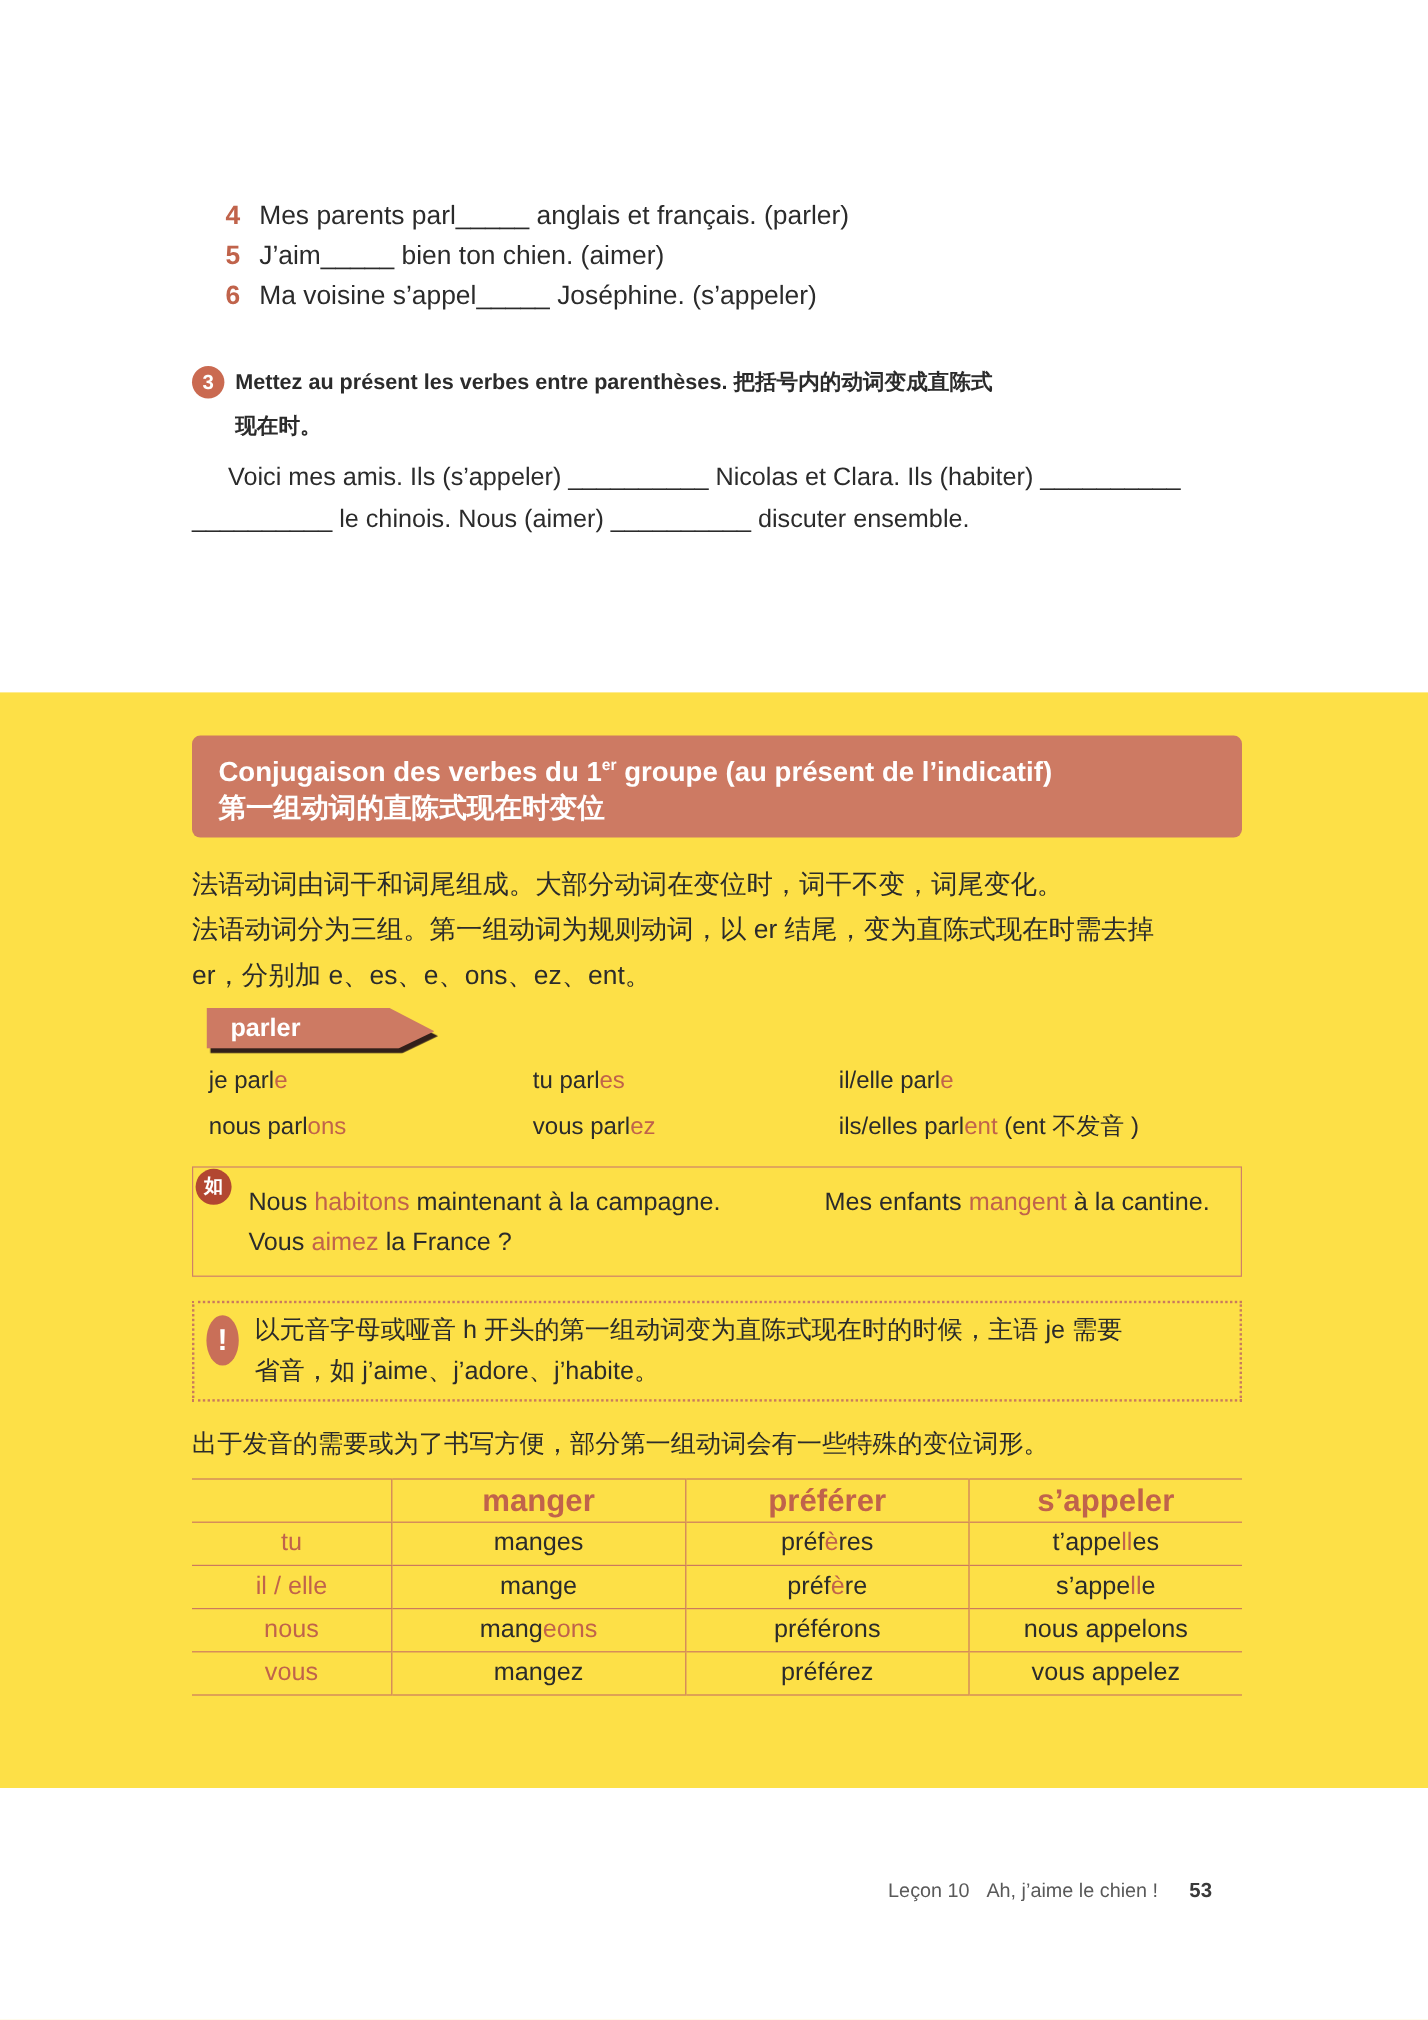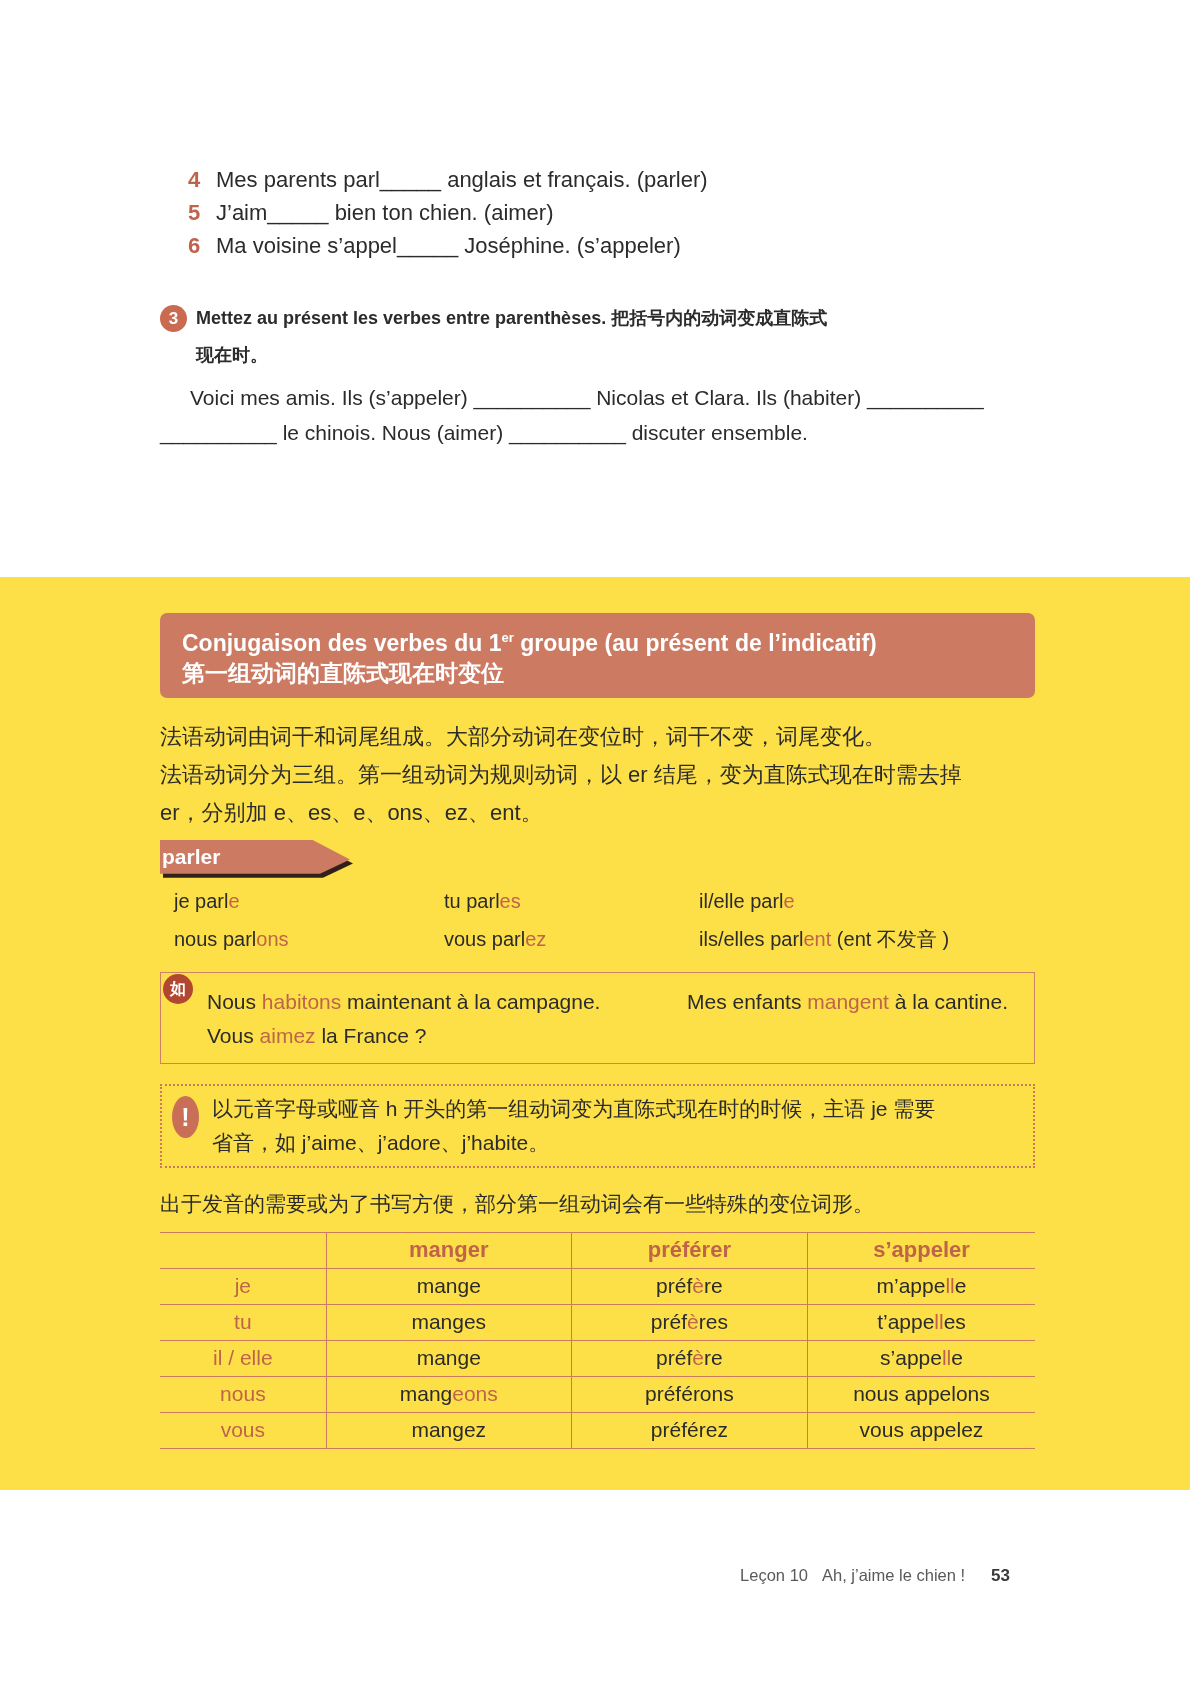--- a/index.html
+++ b/index.html
@@ -27,22 +27,22 @@
   
   .pink{position:absolute;top:577px;left:0;width:1190px;height:913px;background:#fde047;
     padding:36px 155px 0 160px;box-sizing:border-box;}
   .gtitle{background:#cd7a63;border-radius:7px;color:#ffffff;font-weight:bold;
     font-size:23px;line-height:30px;padding:10px 22px;}
   .gtitle sup{font-size:13px;}
   .intro{margin-top:20px;font-size:22px;line-height:38px;}
 
   .vtag-wrap{margin-top:8px;filter:drop-shadow(3px 4px 0 #32201a);width:190px;}
   .vtag{width:190px;height:34px;background:#cd7a63;color:#fff;font-weight:bold;font-size:21px;
-    line-height:34px;padding-left:2px;box-sizing:border-box;
-    clip-path:polygon(0 0, calc(100% - 38px) 0, 100% 58%, calc(100% - 30px) 100%, 0 100%);}
+    line-height:34px;padding-left:20px;box-sizing:border-box;
+    clip-path:polygon(0 0, calc(100% - 38px) 0, 100% 58%, calc(100% - 30px) 100%, 0 100%);margin-left:12px;}
 
   .conj{margin-top:8px;display:grid;grid-template-columns:270px 255px 1fr;
     font-size:20px;line-height:38px;padding-left:14px;}
 
   .example{margin-top:14px;border:1px solid #cf8168;position:relative;
     padding:12px 10px 10px 46px;font-size:21px;line-height:34px;}
   .example .ex-badge{position:absolute;left:2px;top:1px;width:30px;height:30px;border-radius:50%;
     background:#b24731;color:#fff;font-size:16px;font-weight:bold;
     display:flex;align-items:center;justify-content:center;}
   .example .row1{display:grid;grid-template-columns:480px 1fr;}
@@ -52,21 +52,21 @@
   .warning .warn-icon{position:absolute;left:10px;top:10px;width:27px;height:42px;border-radius:50%;
     background:#c96f58;color:#fff;font-weight:bold;font-size:25px;
     display:flex;align-items:center;justify-content:center;}
 
   .note{margin-top:24px;font-size:21px;line-height:24px;}
 
   table.conj-table{margin-top:16px;width:100%;border-collapse:collapse;font-size:21px;table-layout:fixed;}
   table.conj-table th,table.conj-table td{height:35px;text-align:center;padding:0;
     border-bottom:1.6px solid #cc7a5e;font-weight:normal;overflow:hidden;}
   table.conj-table thead tr{border-top:1.6px solid #cc7a5e;}
-  table.conj-table thead th{color:#c0634b;font-weight:bold;font-size:22px;}
+  table.conj-table thead th{color:#c0634b;font-weight:bold;font-size:26px;}
   table.conj-table td:nth-child(n+2),table.conj-table th:nth-child(n+2){border-left:1.6px solid #cc7a5e;}
   table.conj-table td.pronoun{color:#c0634b;}
 
   .footer{position:absolute;top:1566px;right:180px;display:flex;gap:12px;align-items:baseline;
     font-size:16.5px;color:#595959;}
   .footer .lesson-no{margin-right:2px;}
   .footer .pg{font-weight:bold;color:#3a3a3a;font-size:17px;margin-left:14px;}
 </style>
 </head>
 <body>
@@ -157,26 +157,20 @@
       <thead id="table-head">
           <tr>
             <th></th>
             <th>manger</th>
             <th>préférer</th>
             <th>s’appeler</th>
           </tr>
         </thead>
       <tbody id="table-body">
           <tr>
-            <td class="pronoun">je</td>
-            <td><span>mange</span></td>
-            <td><span>préf</span><span class="hl">è</span><span>re</span></td>
-            <td><span>m’appe</span><span class="hl">ll</span><span>e</span></td>
-          </tr>
-          <tr>
             <td class="pronoun">tu</td>
             <td><span>manges</span></td>
             <td><span>préf</span><span class="hl">è</span><span>res</span></td>
             <td><span>t’appe</span><span class="hl">ll</span><span>es</span></td>
           </tr>
           <tr>
             <td class="pronoun">il / elle</td>
             <td><span>mange</span></td>
             <td><span>préf</span><span class="hl">è</span><span>re</span></td>
             <td><span>s’appe</span><span class="hl">ll</span><span>e</span></td>

